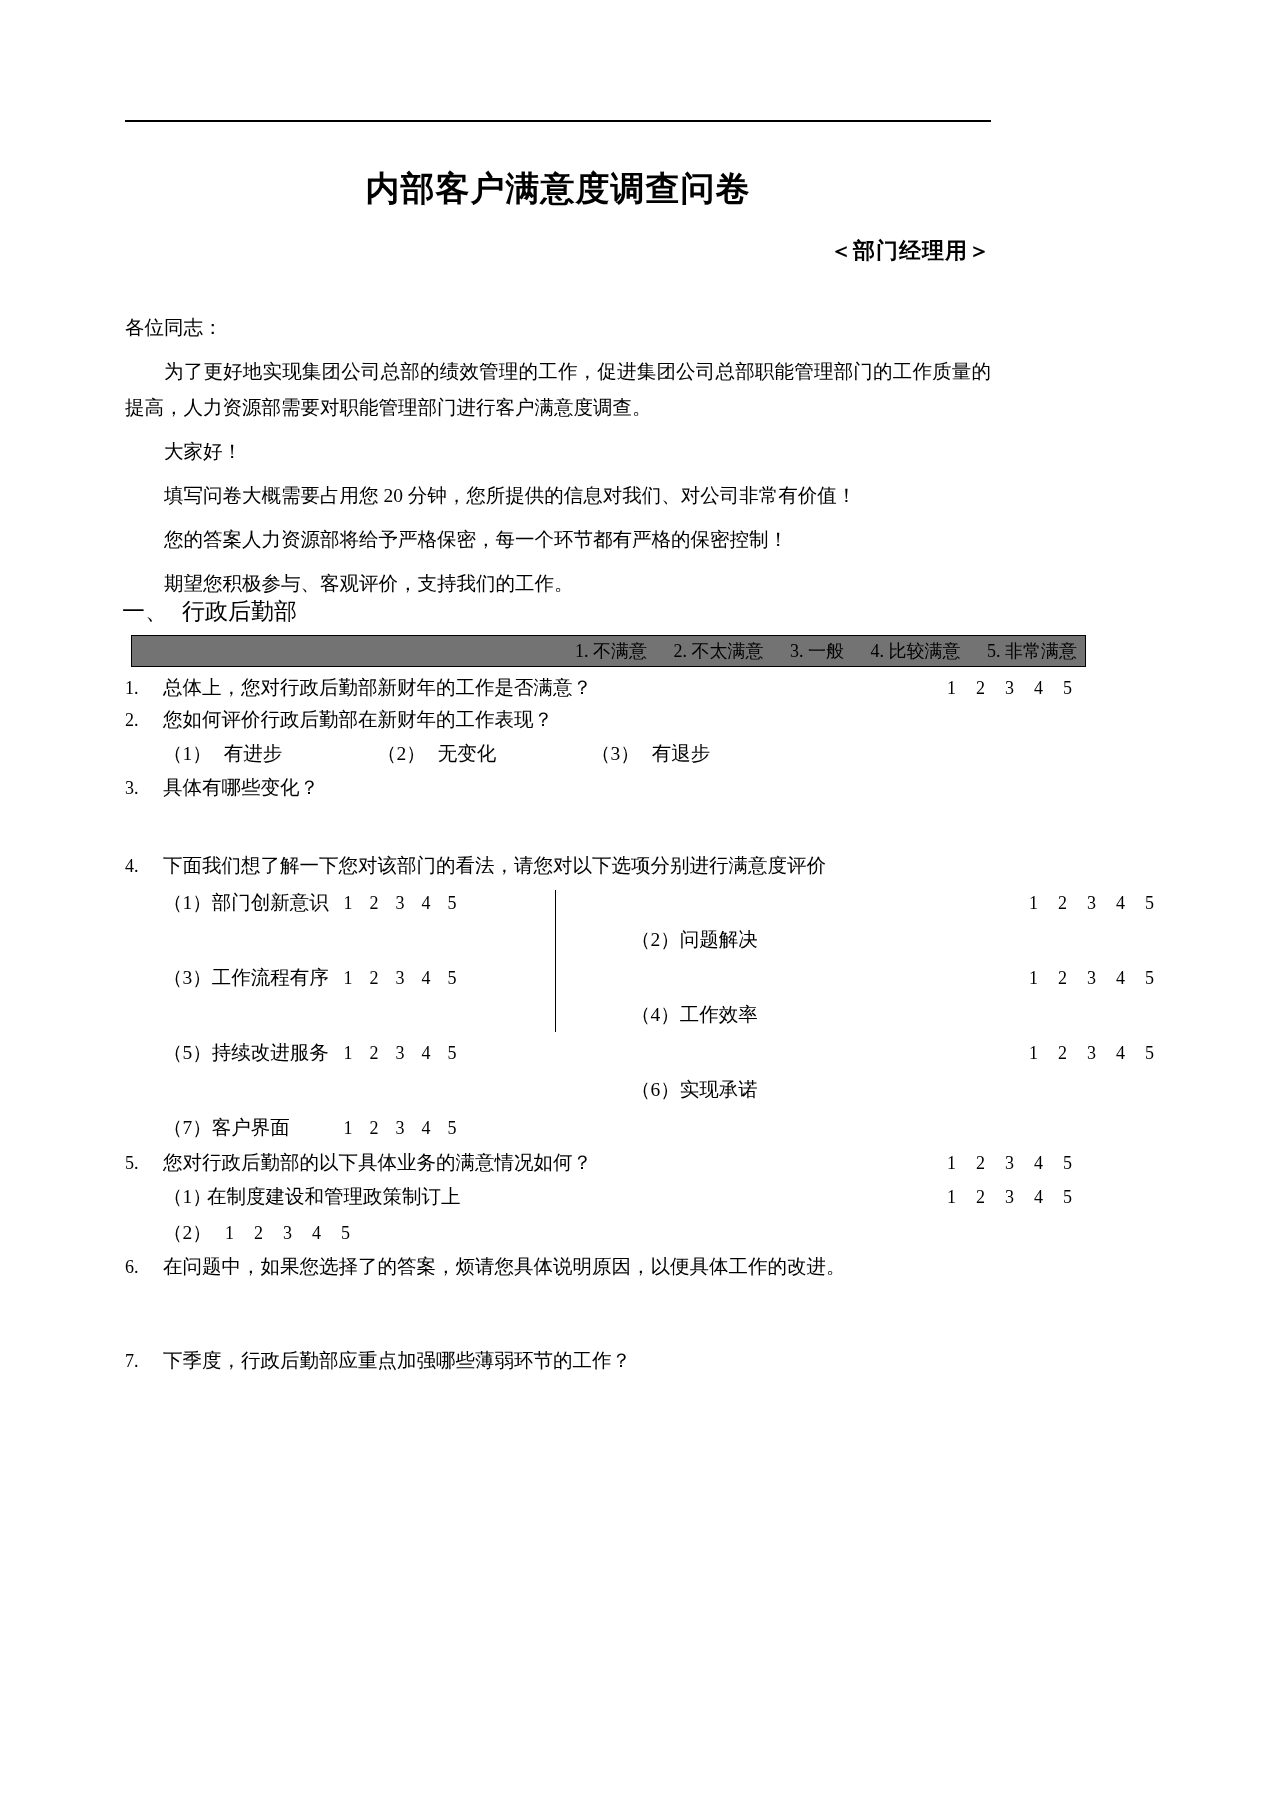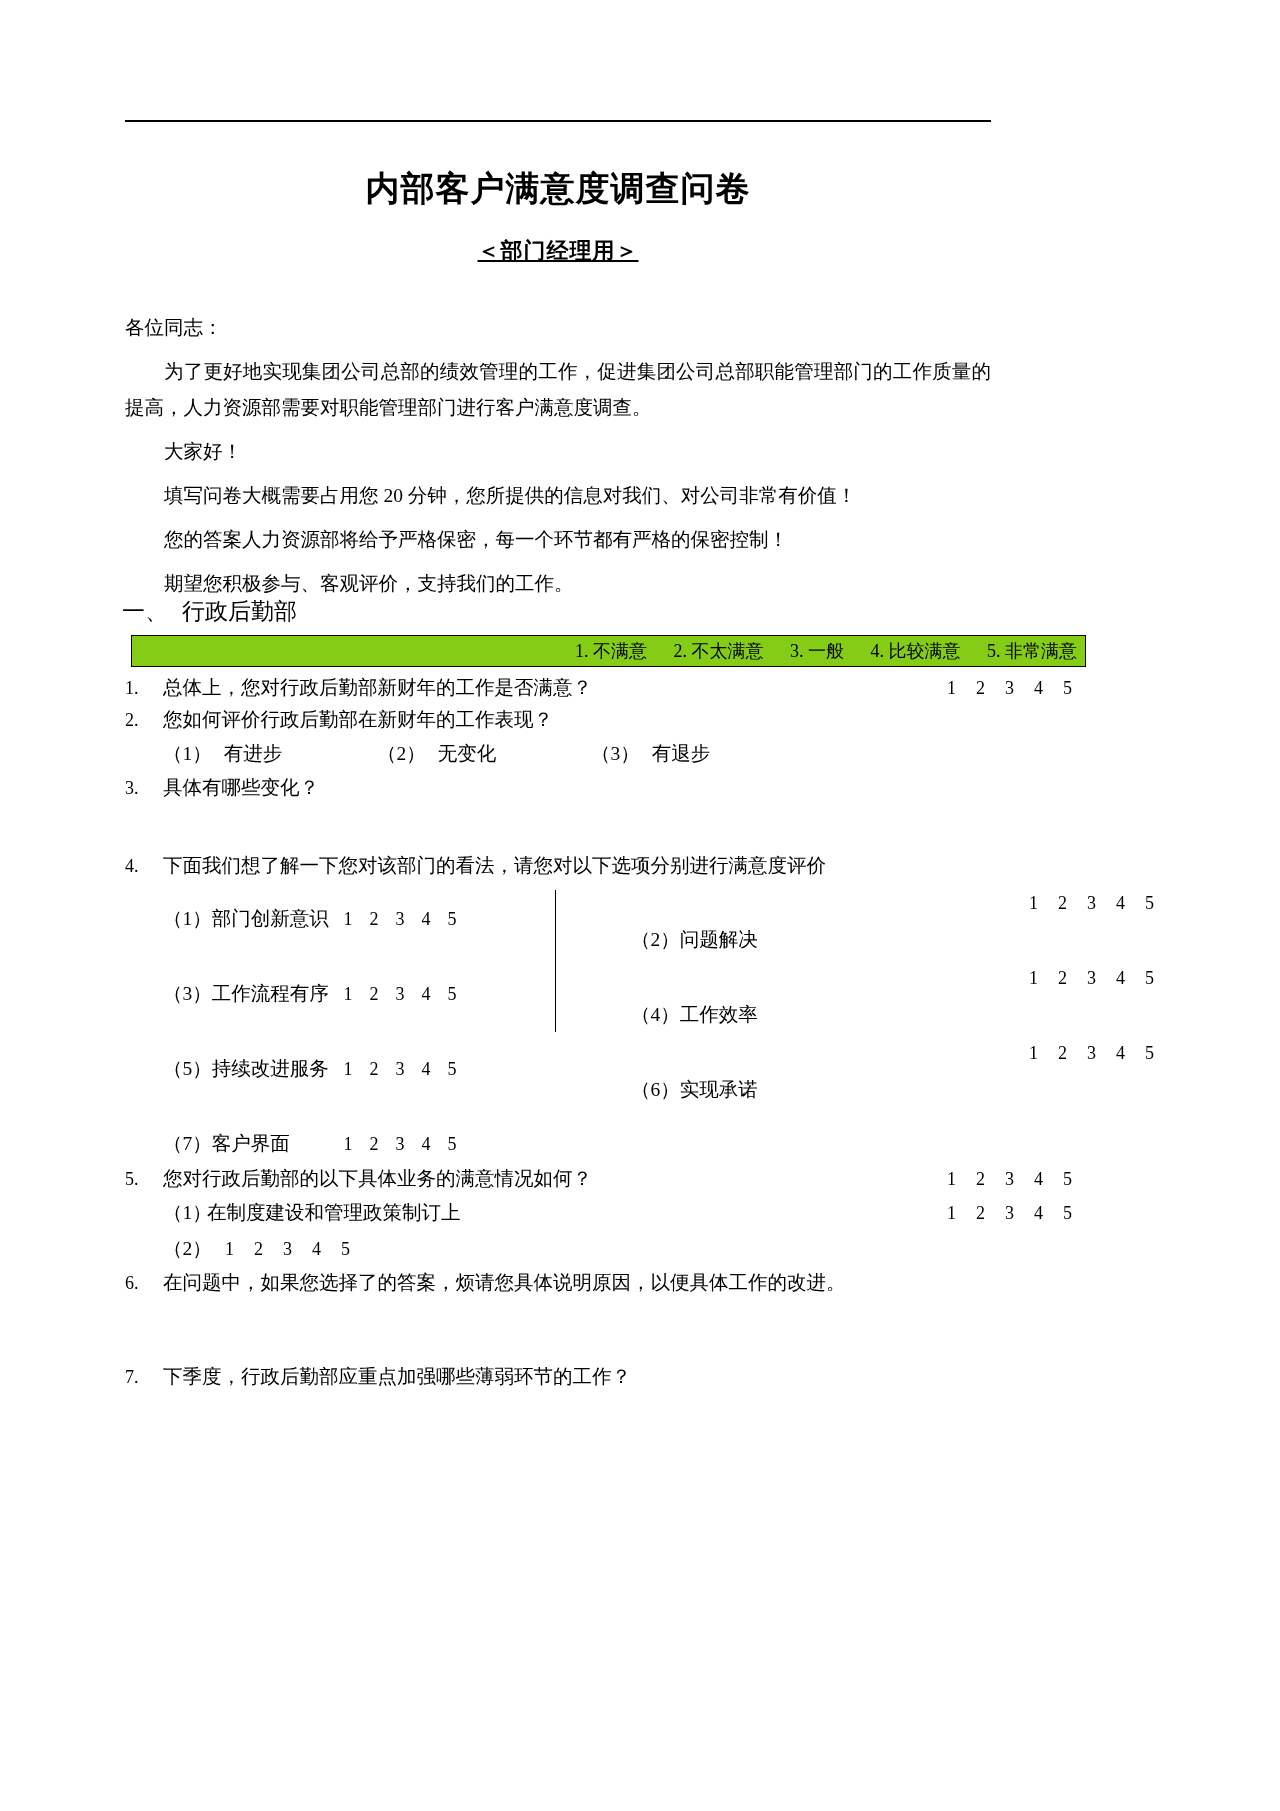--- a/index.html
+++ b/index.html
@@ -43,26 +43,25 @@
     font-weight: bold;
     font-size: 34px;
     letter-spacing: 1px;
     line-height: 1.2;
   }
   .subtitle {
     position: absolute;
     left: 125px;
     top: 236px;
     width: 866px;
-    text-align: center;
+    text-align: right;
     font-family: "Liberation Sans", "DejaVu Sans", sans-serif;
     font-weight: bold;
     font-size: 22px;
     letter-spacing: 1px;
-    text-decoration: underline;
   }
 
   
   .intro {
     position: absolute;
     left: 125px;
     top: 310px;
     width: 866px;
     font-size: 19.5px;
     line-height: 36px;
@@ -84,21 +83,21 @@
   }
   .section-heading .num { margin-right: 14px; }
 
   
   .scale-bar {
     position: absolute;
     left: 131px;
     top: 635px;
     width: 955px;
     height: 32px;
-    background: #84cc16;
+    background: #737373;
     border: 1.5px solid #000;
     box-sizing: border-box;
     text-align: right;
     font-size: 18px;
     line-height: 30px;
     white-space: nowrap;
   }
   .scale-bar .opt { margin-left: 22px; }
   .scale-bar .opt:last-child { margin-right: 8px; }
 
@@ -154,21 +153,21 @@
   }
   .tc-row {
     display: flex;
     line-height: 38px;
     min-height: 38px;
   }
   .tc-cell {
     display: flex;
     align-items: baseline;
   }
-  .tc-left { width: 410px; flex: none; margin-top: 16px; }
+  .tc-left { width: 410px; flex: none; }
   .tc-right { width: 380px; flex: none; padding-left: 58px; margin-top: 37px; }
   .tc-label { width: 172px; flex: none; }
   .tc-label.wide { width: 170px; }
   .tc-scale {
     white-space: nowrap;
     font-size: 18px;
   }
   .tc-scale span { display: inline-block; width: 26px; text-align: center; }
   .divider {
     position: absolute;

